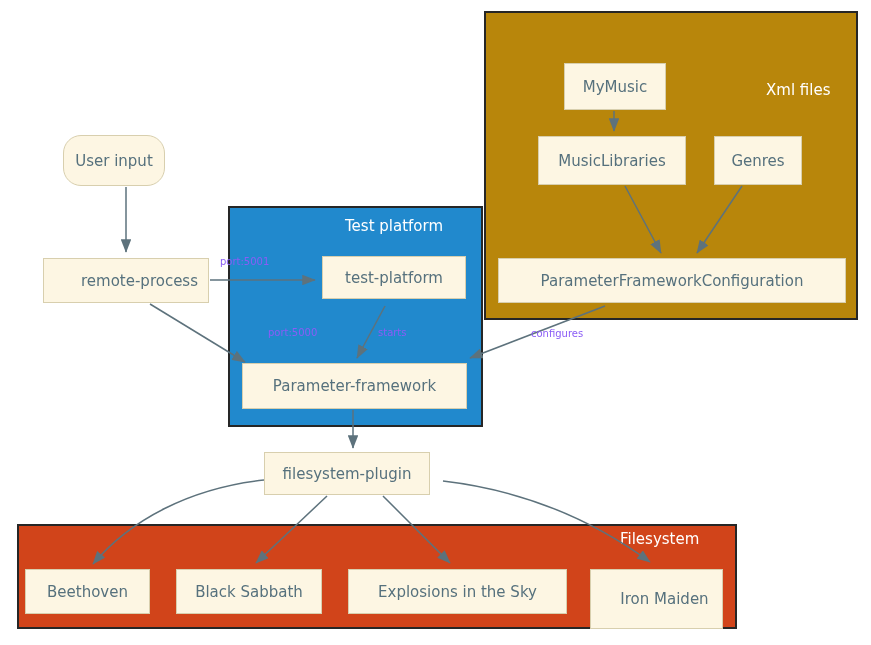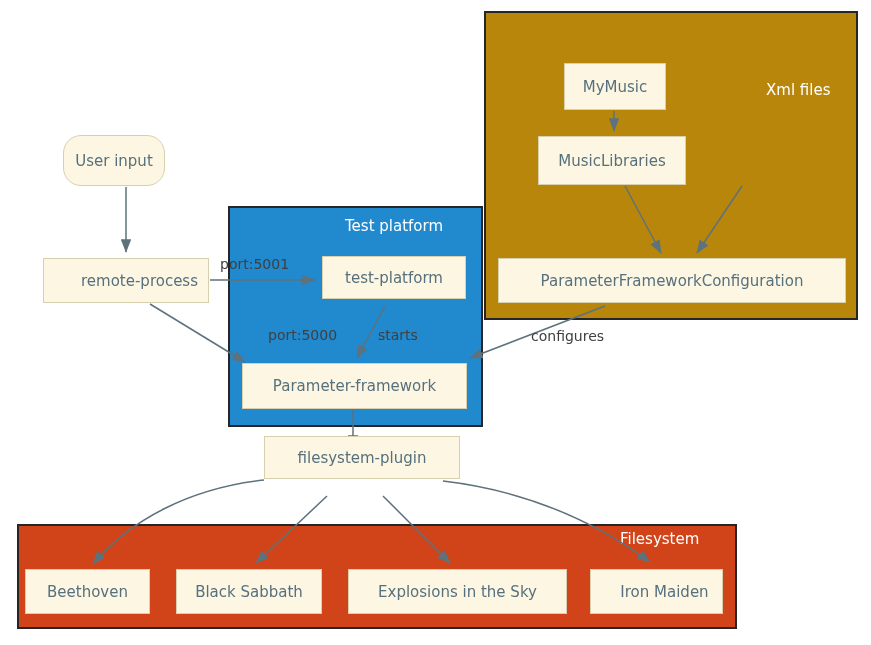--- a/index.html
+++ b/index.html
@@ -42,22 +42,22 @@
     border: 1px solid #d8cfae;
     color: #56717d;
     display: flex;
     align-items: center;
     justify-content: center;
     font-size: 15px;
     white-space: nowrap;
   }
   .edge-label {
     position: absolute;
-    color: #404040;
-    font-size: 14px;
+    color: #8b5cf6;
+    font-size: 10px;
     line-height: 1;
     white-space: nowrap;
     background: transparent;
   }
 </style>
 </head>
 <body>
 
 <div id="canvas">
 
@@ -102,50 +102,53 @@
   </div>
 
   <div class="node" style="left:322px; top:256px; width:144px; height:43px;">
     <span>test-platform</span>
   </div>
 
   <div class="node" style="left:242px; top:363px; width:225px; height:46px;">
     <span>Parameter-framework</span>
   </div>
 
-  <div class="node" style="left:264px; top:436px; width:196px; height:43px;">
+  <div class="node" style="left:264px; top:452px; width:166px; height:43px;">
     <span>filesystem-plugin</span>
   </div>
 
   <div class="node" style="left:564px; top:63px; width:102px; height:47px;">
     <span>MyMusic</span>
   </div>
 
   <div class="node" style="left:538px; top:136px; width:148px; height:49px;">
     <span>MusicLibraries</span>
   </div>
 
+  <div class="node" style="left:714px; top:136px; width:88px; height:49px;">
+    <span>Genres</span>
+  </div>
 
   <div class="node" style="left:498px; top:258px; width:348px; height:45px;">
     <span>ParameterFrameworkConfiguration</span>
   </div>
 
   <div class="node" style="left:25px; top:569px; width:125px; height:45px;">
     <span>Beethoven</span>
   </div>
 
   <div class="node" style="left:176px; top:569px; width:146px; height:45px;">
     <span>Black Sabbath</span>
   </div>
 
   <div class="node" style="left:348px; top:569px; width:219px; height:45px;">
     <span>Explosions in the Sky</span>
   </div>
 
-  <div class="node" style="left:590px; top:569px; width:133px; height:45px;padding-left:16px;">
+  <div class="node" style="left:590px; top:569px; width:133px; height:60px;padding-left:16px;">
     <span>Iron Maiden</span>
   </div>
 
   <div class="edge-label" style="left:220px; top:257px;">port:5001</div>
   <div class="edge-label" style="left:268px; top:328px;">port:5000</div>
   <div class="edge-label" style="left:378px; top:328px;">starts</div>
   <div class="edge-label" style="left:531px; top:329px;">configures</div>
 
 </div>
 

